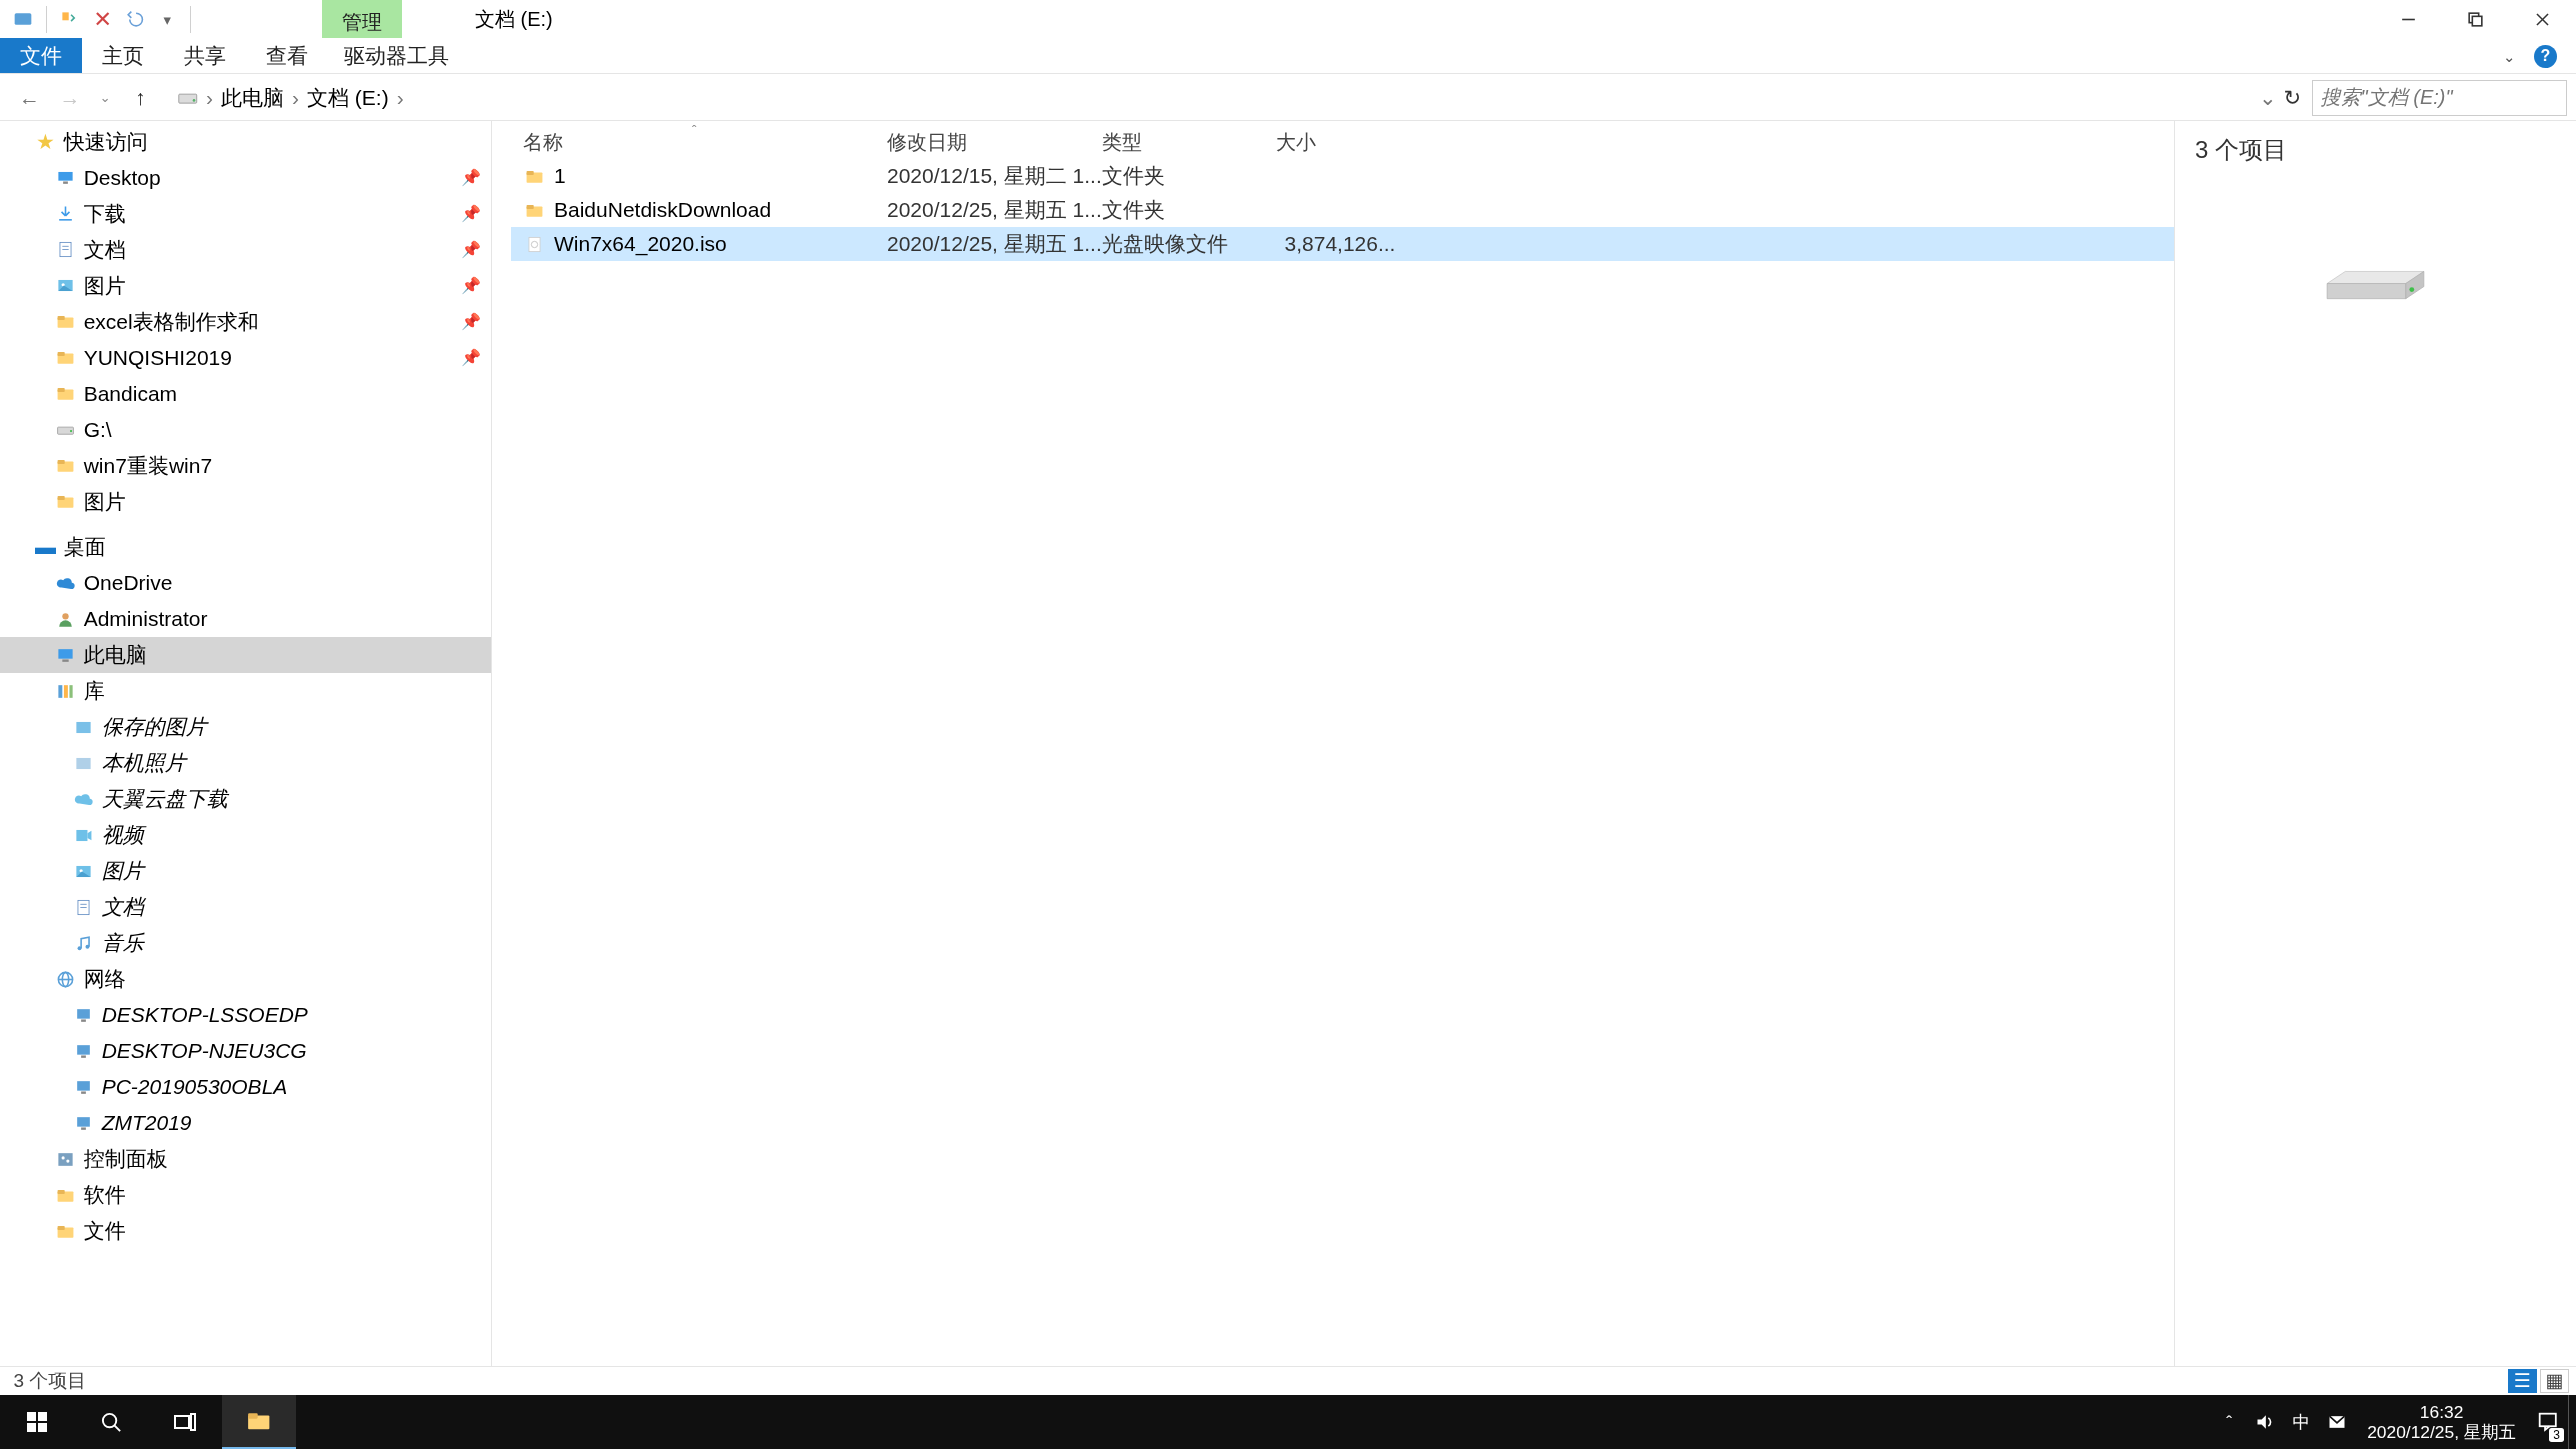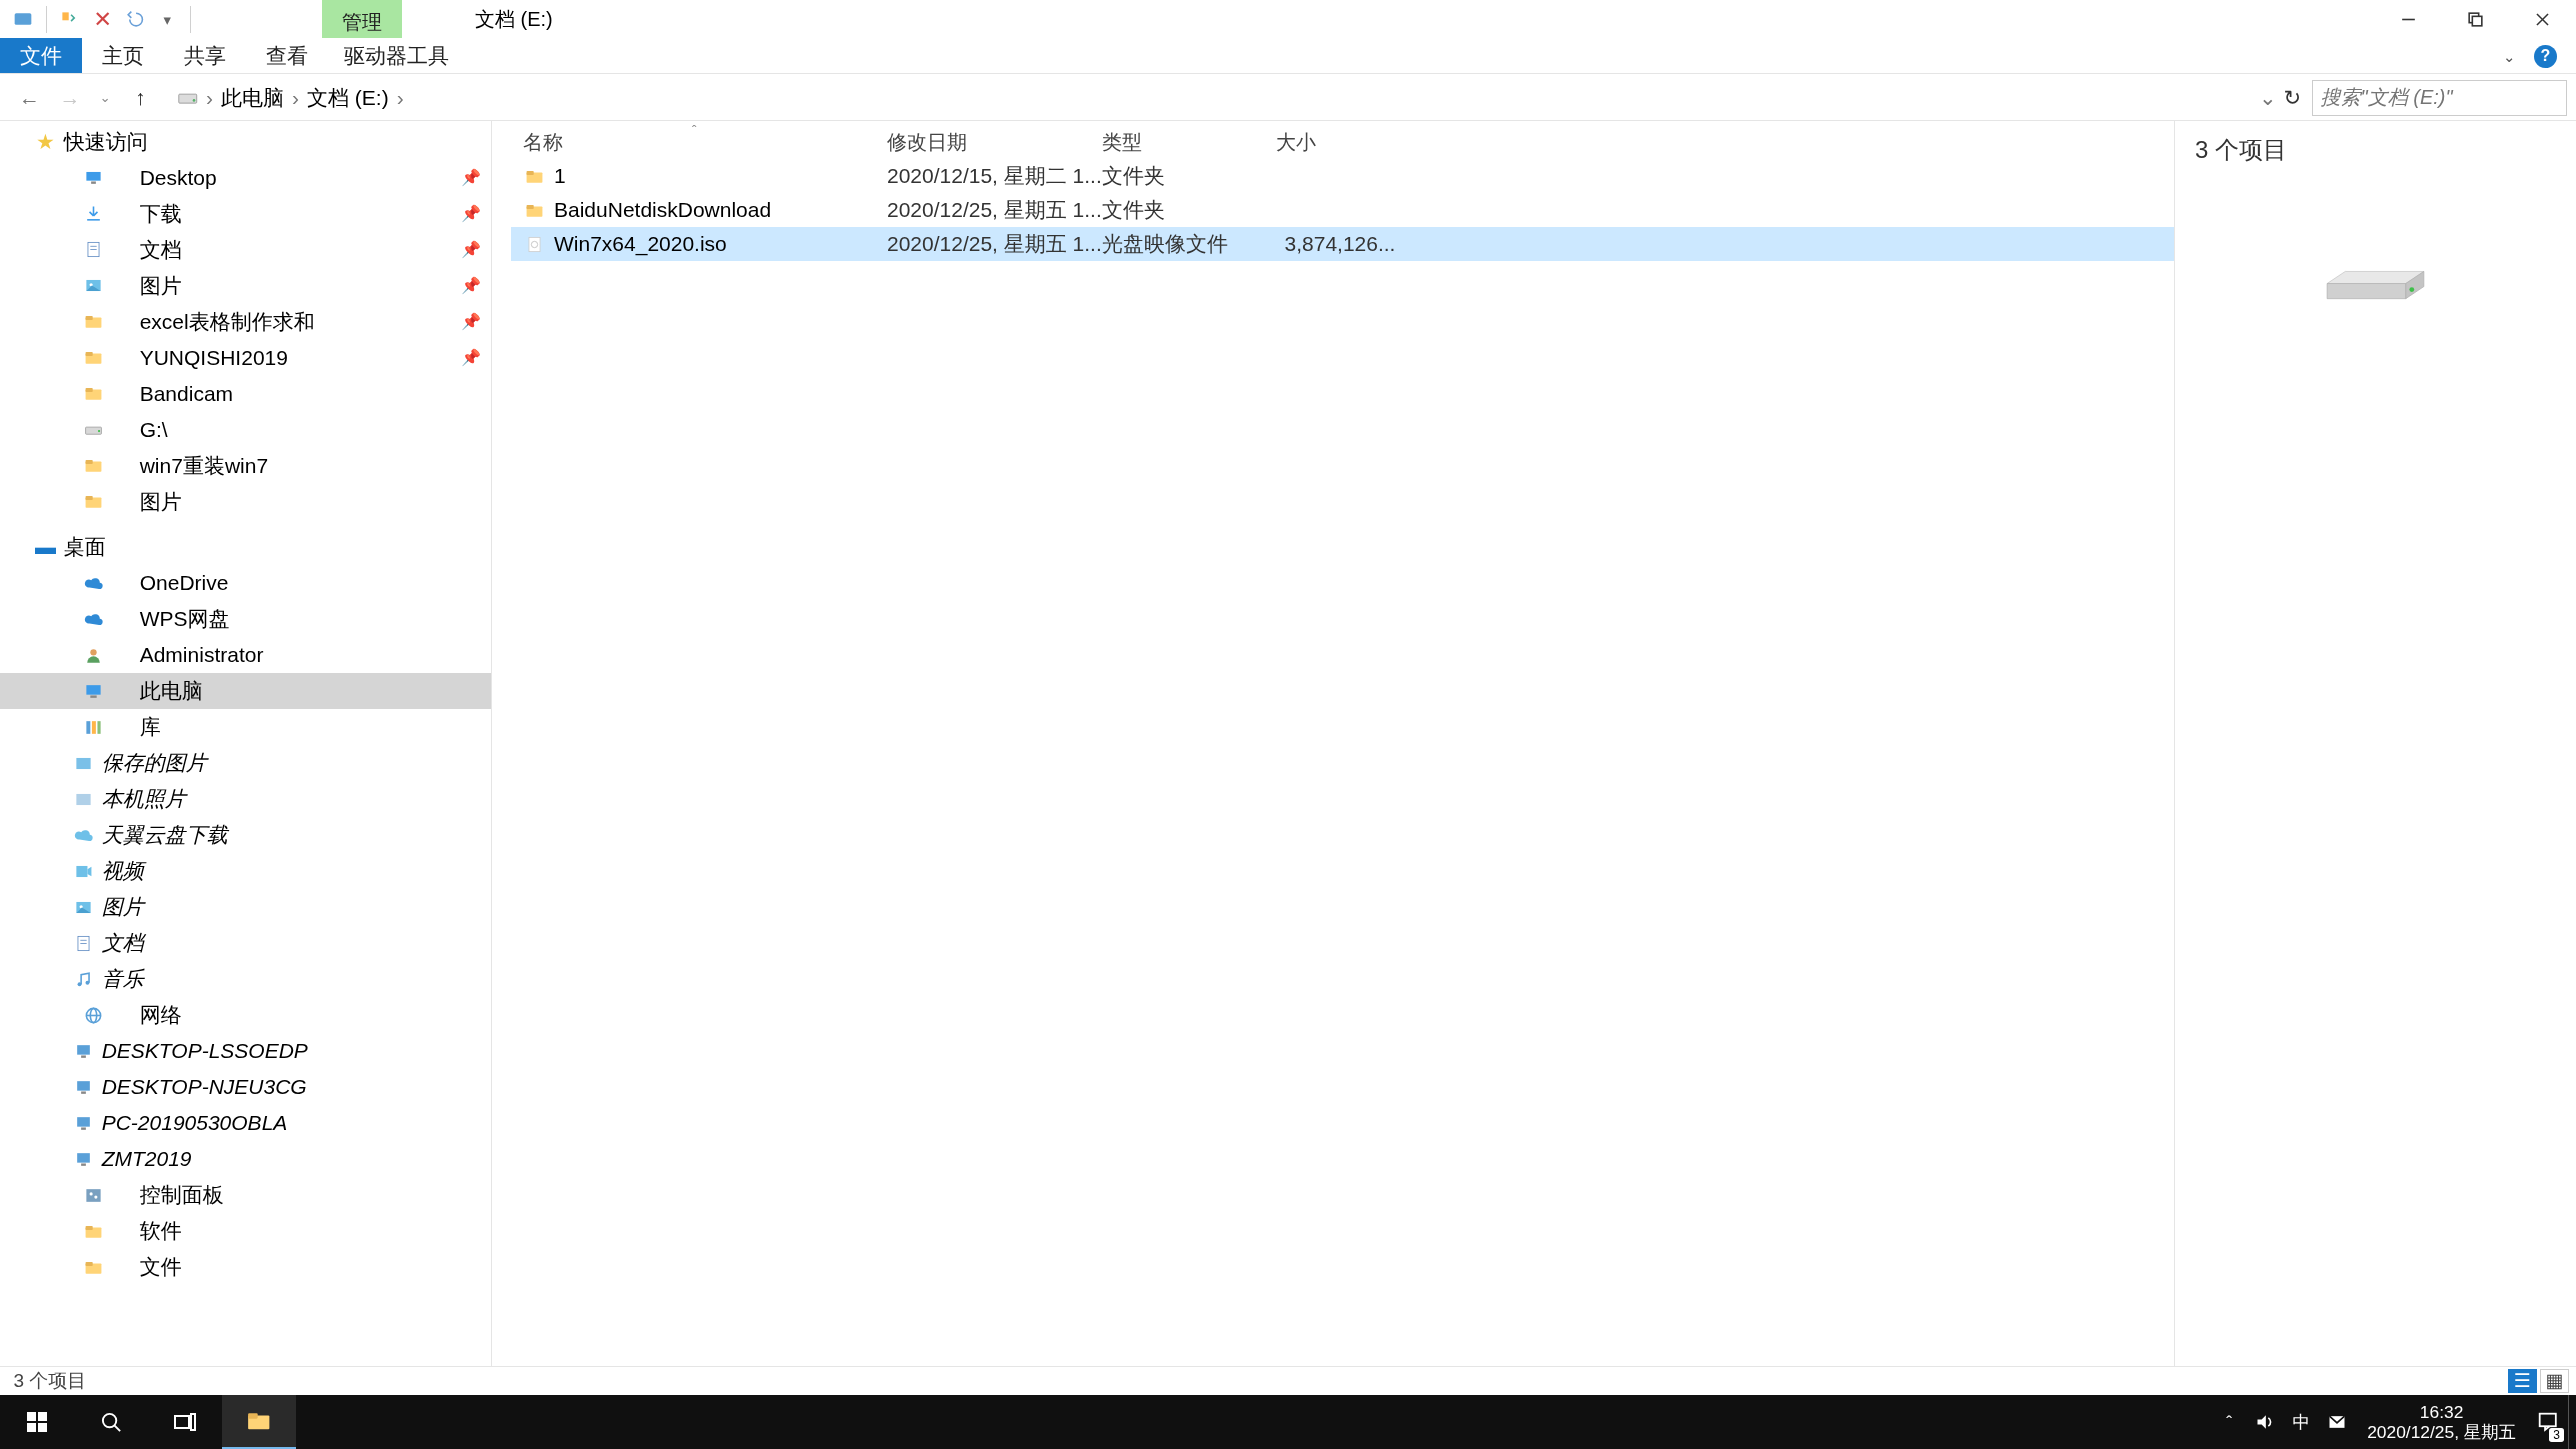--- a/index.html
+++ b/index.html
@@ -41,21 +41,21 @@
 .addr-refresh { color:#333;margin-left:4px;}
 .search-box { position:absolute; right:9.4px; width:255px; height:36px; border:1.3px solid #ccc; background:#fff; display:flex; align-items:center;}
 .search-box input { flex:1; border:none; outline:none; padding:0 8px; font-size:20px; color:#888; background:transparent; font-style:italic;}
 .navbar-border { position:absolute; left:0; right:0; bottom:0; height:1.3px; background:#e5e5e5;}
 
 
 .main { display:flex; height:calc(1449px - 38px - 36px - 47px - 29.5px - 54px); background:#fff; }
 
 .sidebar { width:492px; border-right:1.3px solid #e5e5e5; overflow-y:auto; padding:2.7px 0;}
 .tree-item { display:flex; align-items:center; height:36px; padding-left:34px; position:relative;}
-.tree-item.indent2 { padding-left:82px;gap:28px;}
+.tree-item.indent2 { padding-left:54px;}
 .tree-item.indent3 { padding-left:72px;font-style:italic;}
 .tree-item.selected { background:#d5d5d5;}
 .tree-item .pin { position:absolute; right:9.4px; color:#888; font-size:16px;}
 .tree-item .ico {width:23px;height:23px;display:flex;align-items:center;justify-content:center;margin-right:6.7px;}
 .tree-spacer { height:9.4px;}
 .star{color:#f2c744;}
 .blue-ico{color:#1979CA;}
 
 
 .filelist { flex:1; padding:4px 0 0 19px; position:relative;}
@@ -314,28 +314,20 @@
           <span class="ico">
             <svg viewBox="0 0 24 24" width="19" height="19">
               <path d="M7 17a5 5 0 1 1 2-9 6 6 0 0 1 11 3 4 4 0 0 1-1 8z" fill="#2f8ad6"></path>
             </svg>
           </span>
           <span>OneDrive</span>
         </div>
         <div class="tree-item indent2">
           <span class="ico">
             <svg viewBox="0 0 24 24" width="19" height="19">
-              <path d="M7 17a5 5 0 1 1 2-9 6 6 0 0 1 11 3 4 4 0 0 1-1 8z" fill="#2f8ad6"></path>
-            </svg>
-          </span>
-          <span>WPS网盘</span>
-        </div>
-        <div class="tree-item indent2">
-          <span class="ico">
-            <svg viewBox="0 0 24 24" width="19" height="19">
               <circle cx="12" cy="8" r="4" fill="#e0a060"></circle>
               <path d="M4 21a8 8 0 0 1 16 0z" fill="#5aa060"></path>
             </svg>
           </span>
           <span>Administrator</span>
         </div>
         <div class="tree-item indent2 selected">
           <span class="ico">
             <svg viewBox="0 0 24 24" width="19" height="19">
               <rect x="3" y="4" width="18" height="12" fill="#3d9be9"></rect>

